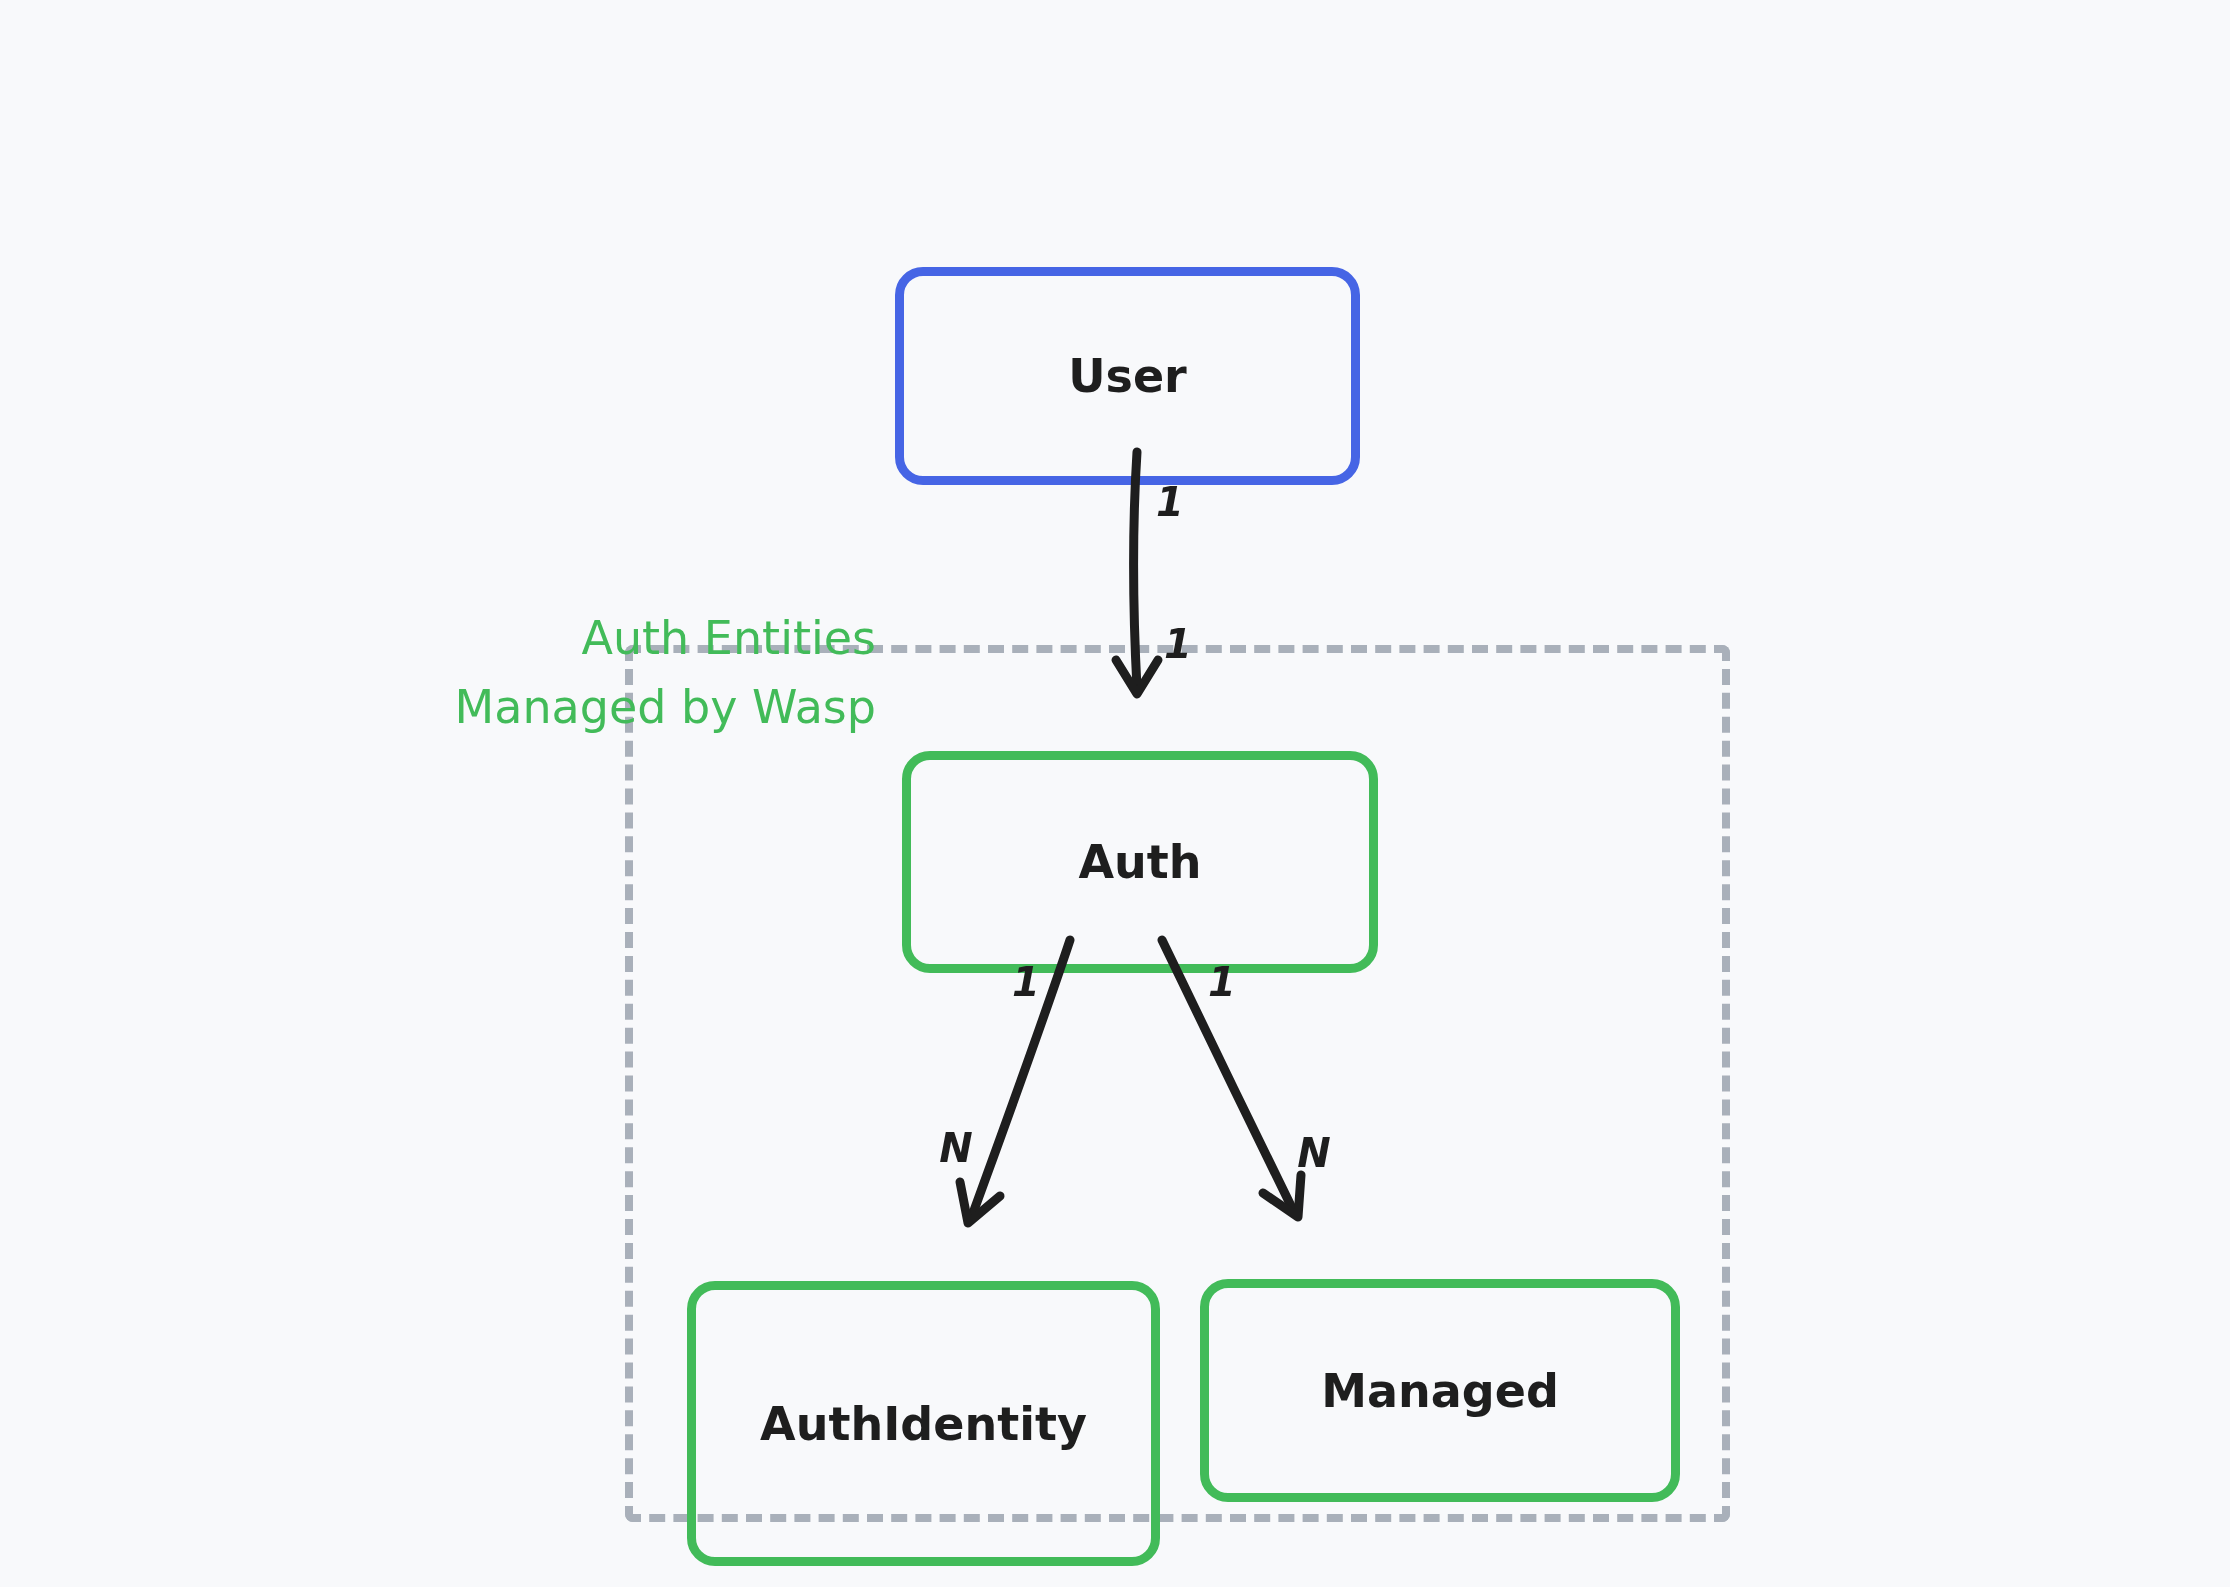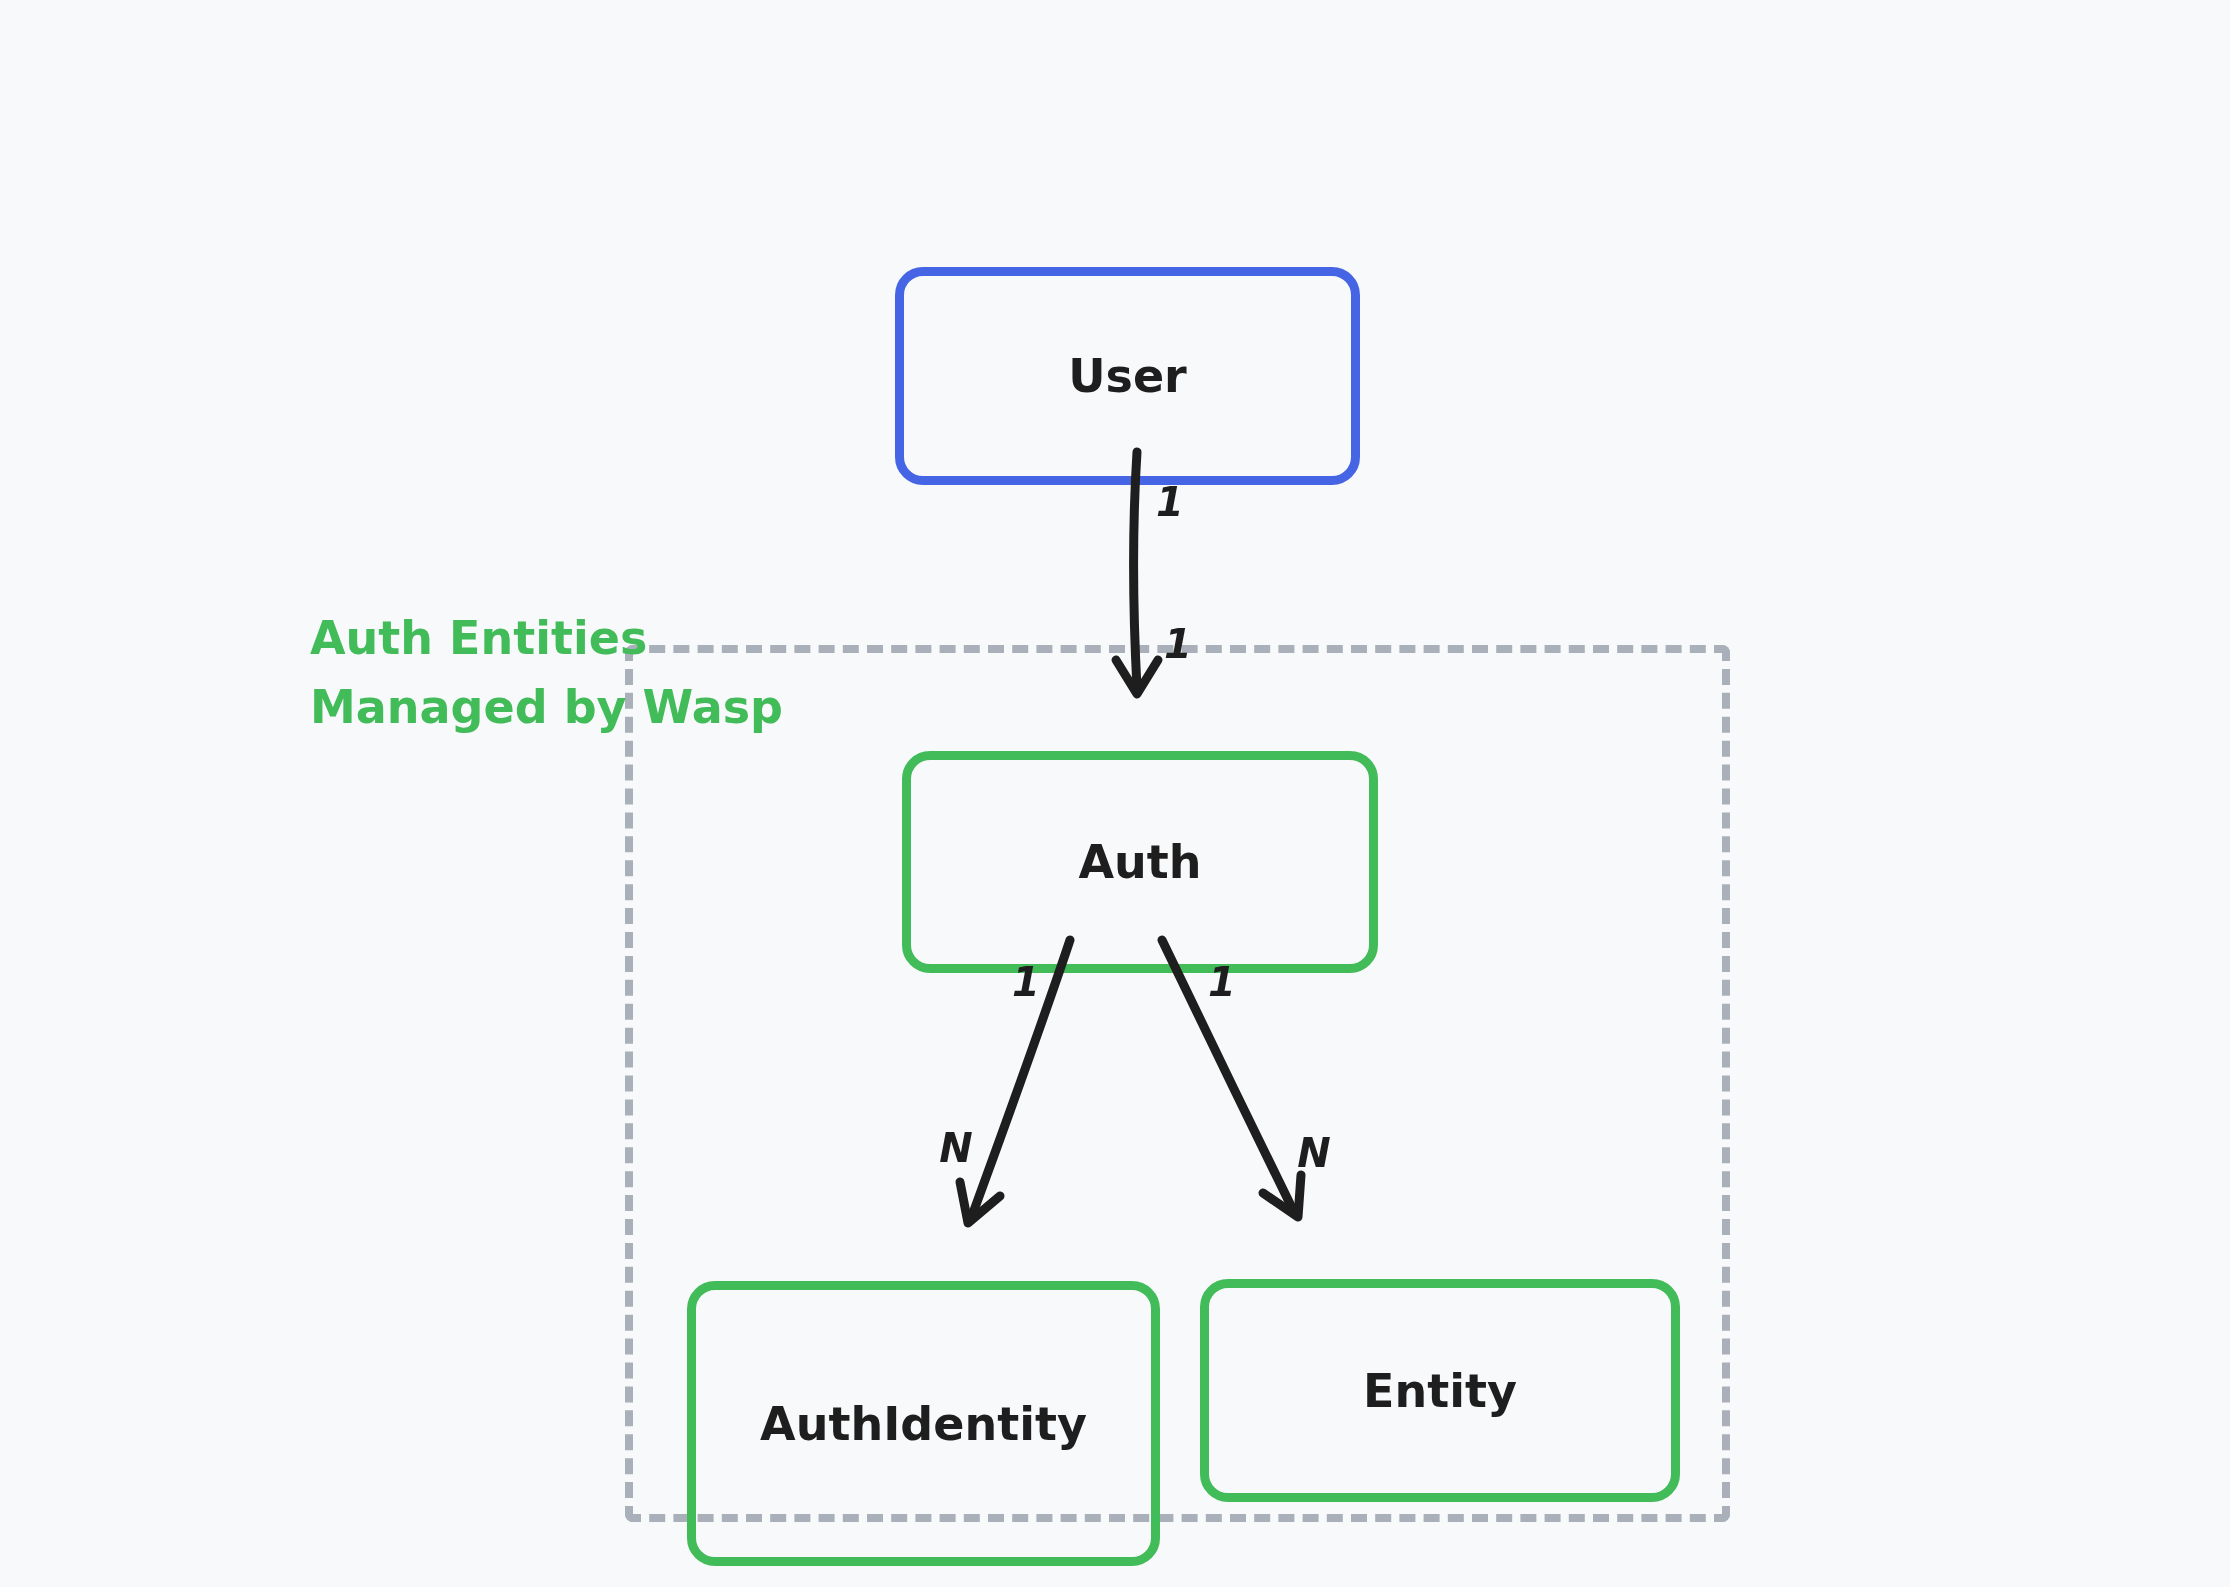--- a/index.html
+++ b/index.html
@@ -42,27 +42,27 @@
     width: 1105px;
     height: 877px;
     border: 8px dashed var(--dash);
     border-radius: 8px;
     background: transparent;
   }
 
   
   .group-label {
     position: absolute;
-    left: 310px;
+    left: 296px;
     top: 604px;
     width: 580px;
-    text-align: left;
+    text-align: right;
     color: var(--green);
     font-size: 46px;
-    font-weight: bold;
+    font-weight: normal;
     line-height: 1.5;
     z-index: 3;
   }
   .group-label div { white-space: nowrap; }
 
   
   .entity {
     position: absolute;
     border: 9px solid var(--green);
     border-radius: 28px;
@@ -150,21 +150,21 @@
 
   <div class="entity entity-auth">
     <span>Auth</span>
   </div>
 
   <div class="entity entity-authidentity">
     <span>AuthIdentity</span>
   </div>
 
   <div class="entity entity-session">
-    <span>Entity</span>
+    <span>Managed</span>
   </div>
 
   <div class="card card-ua-src">1</div>
   <div class="card card-ua-tgt">1</div>
   <div class="card card-ai-src">1</div>
   <div class="card card-ai-tgt">N</div>
   <div class="card card-se-src">1</div>
   <div class="card card-se-tgt">N</div>
 
 </div>

